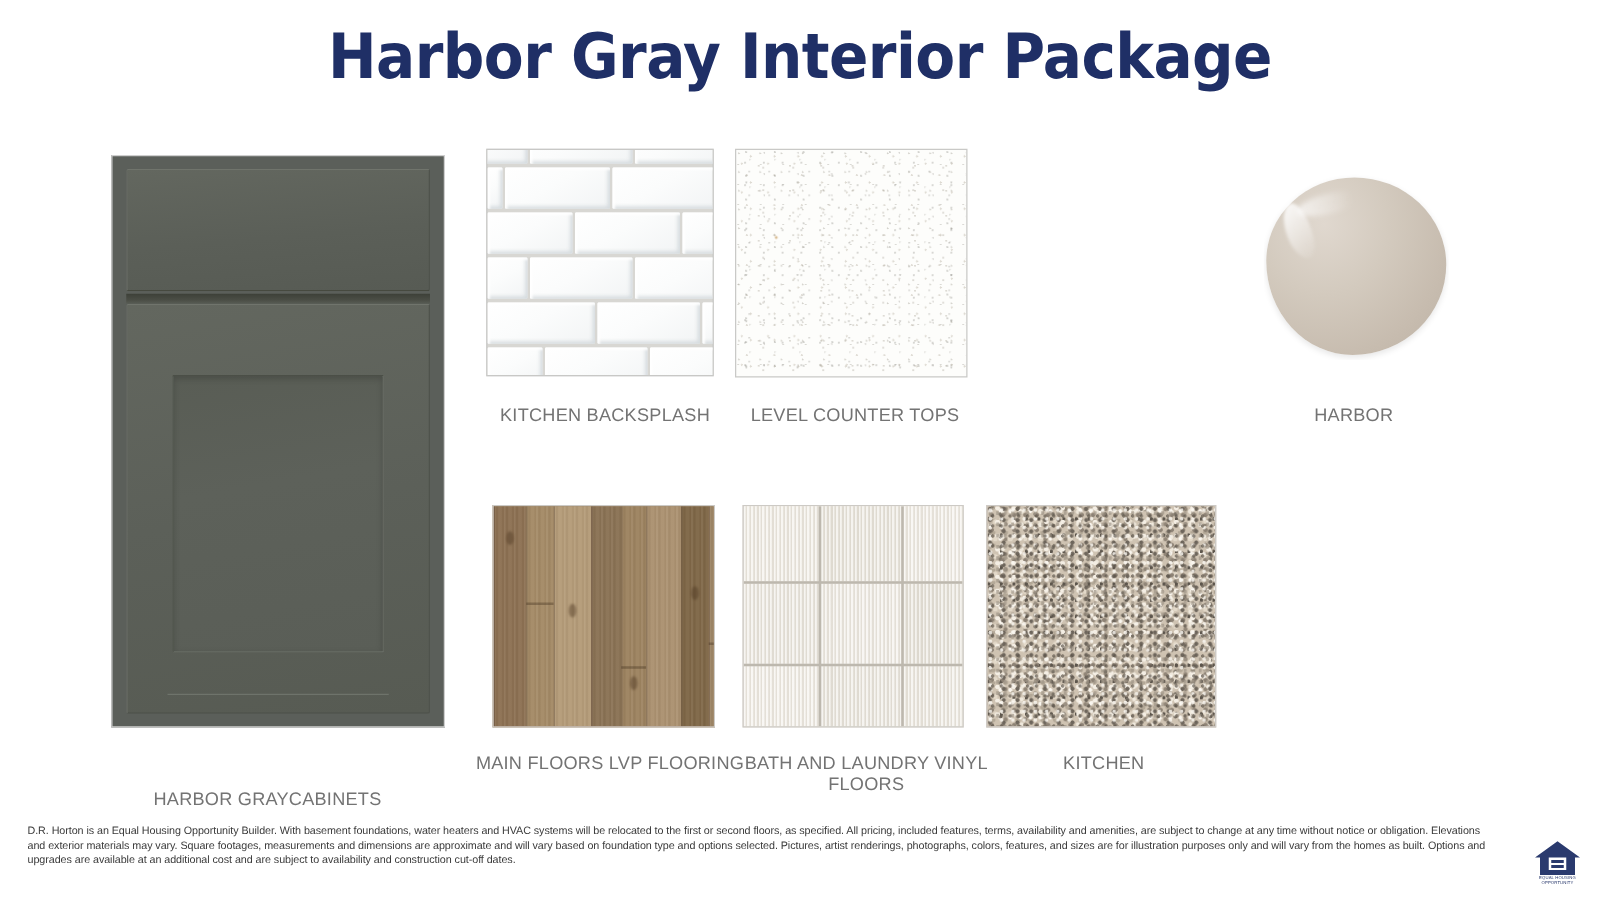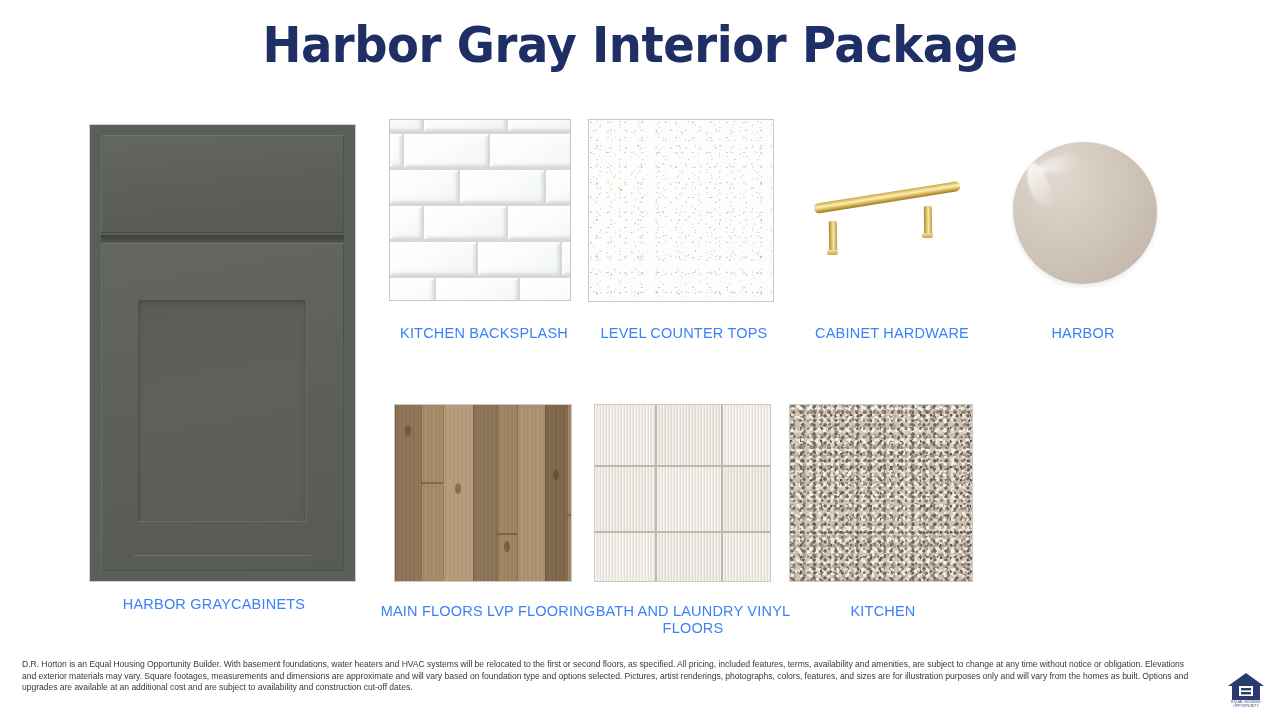--- a/index.html
+++ b/index.html
@@ -47,21 +47,21 @@
 
   .swatch-label {
     position: absolute;
     left: 50%;
     transform: translateX(-50%);
     text-align: center;
     font-family: "Liberation Sans", sans-serif;
     font-size: 14.5px;
     font-weight: 400;
     letter-spacing: 0.2px;
-    color: #3b82f6;
+    color: #737373;
     white-space: nowrap;
     line-height: 17px;
   }
   .swatch-label.wrap { white-space: normal; width: 220px; }
 
   
   #cabinet-swatch {
     left: 89px; top: 124px; width: 267px; height: 458px;
     background: #5b5f5a;
     border: 1px solid #cfcfcf;
@@ -344,21 +344,21 @@
 
   <div class="swatch-cell">
     <div class="swatch-img" id="cabinet-swatch">
       <div class="cab-drawer"></div>
       <div class="cab-gap"></div>
       <div class="cab-door">
         <div class="cab-panel"></div>
         <div class="cab-bottom-line"></div>
       </div>
     </div>
-    <div class="swatch-label" style="left:214px; top:596px;">HARBOR GRAYCABINETS</div>
+    <div class="swatch-label" style="left:214px; top:632px;">HARBOR GRAYCABINETS</div>
   </div>
 
   <div class="swatch-cell">
     <div class="swatch-img" id="backsplash-swatch">
         <div class="tile" style="left: -18px; top: -22px; width: 49.5px; height: 32.5px;"></div>
         <div class="tile" style="left: 34px; top: -22px; width: 81.5px; height: 32.5px;"></div>
         <div class="tile" style="left: 118px; top: -22px; width: 73.5px; height: 32.5px;"></div>
         <div class="tile" style="left: 0px; top: 14px; width: 11.5px; height: 32.5px;"></div>
         <div class="tile" style="left: 14px; top: 14px; width: 83.5px; height: 32.5px;"></div>
         <div class="tile" style="left: 100px; top: 14px; width: 83.5px; height: 32.5px;"></div>
@@ -379,30 +379,20 @@
   </div>
 
   <div class="swatch-cell">
     <div class="swatch-img" id="quartz-swatch">
       <div class="quartz-speck"></div>
       <div class="quartz-speck2"></div>
     </div>
     <div class="swatch-label" style="left:684px; top:325px;">LEVEL COUNTER TOPS</div>
   </div>
 
-  <div class="swatch-cell">
-    <div class="swatch-img" id="hardware-swatch">
-      <div class="pull-post left"></div>
-      <div class="pull-post right"></div>
-      <div class="pull-cap left"></div>
-      <div class="pull-cap right"></div>
-      <div class="pull-bar"></div>
-    </div>
-    <div class="swatch-label" style="left:892px; top:325px;">CABINET HARDWARE</div>
-  </div>
 
   <div class="swatch-cell">
     <div class="swatch-img" id="paint-swatch">
       <div class="paint-blob">
         <div class="paint-gloss"></div>
         <div class="paint-gloss2"></div>
       </div>
     </div>
     <div class="swatch-label" style="left:1083px; top:325px;">HARBOR</div>
   </div>

